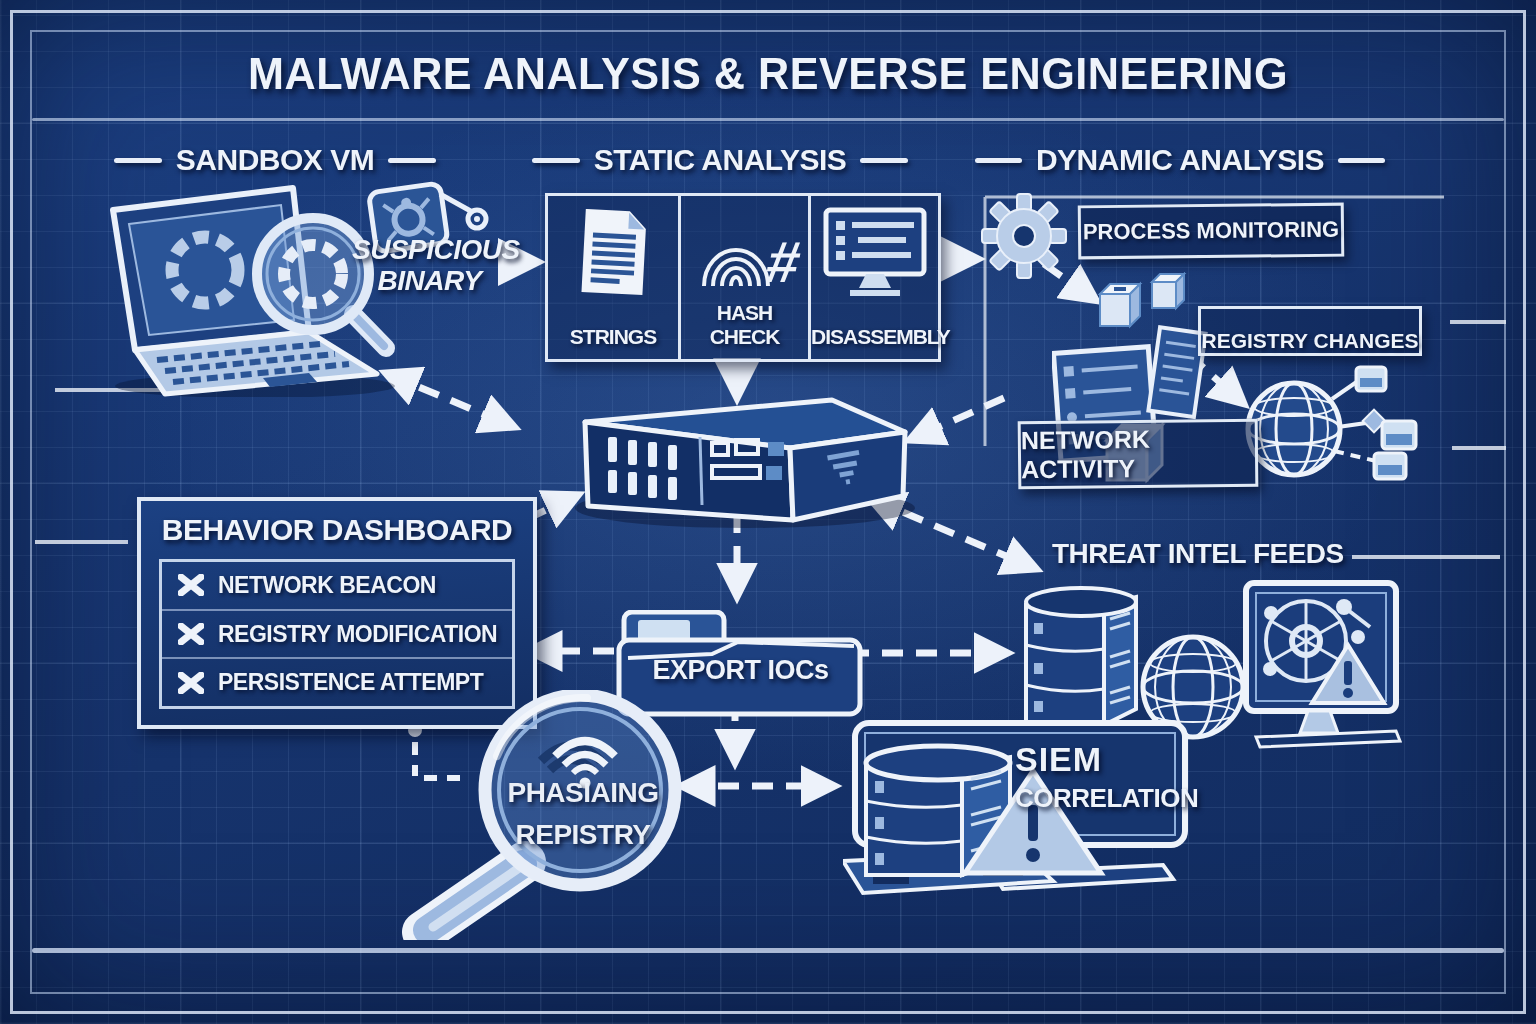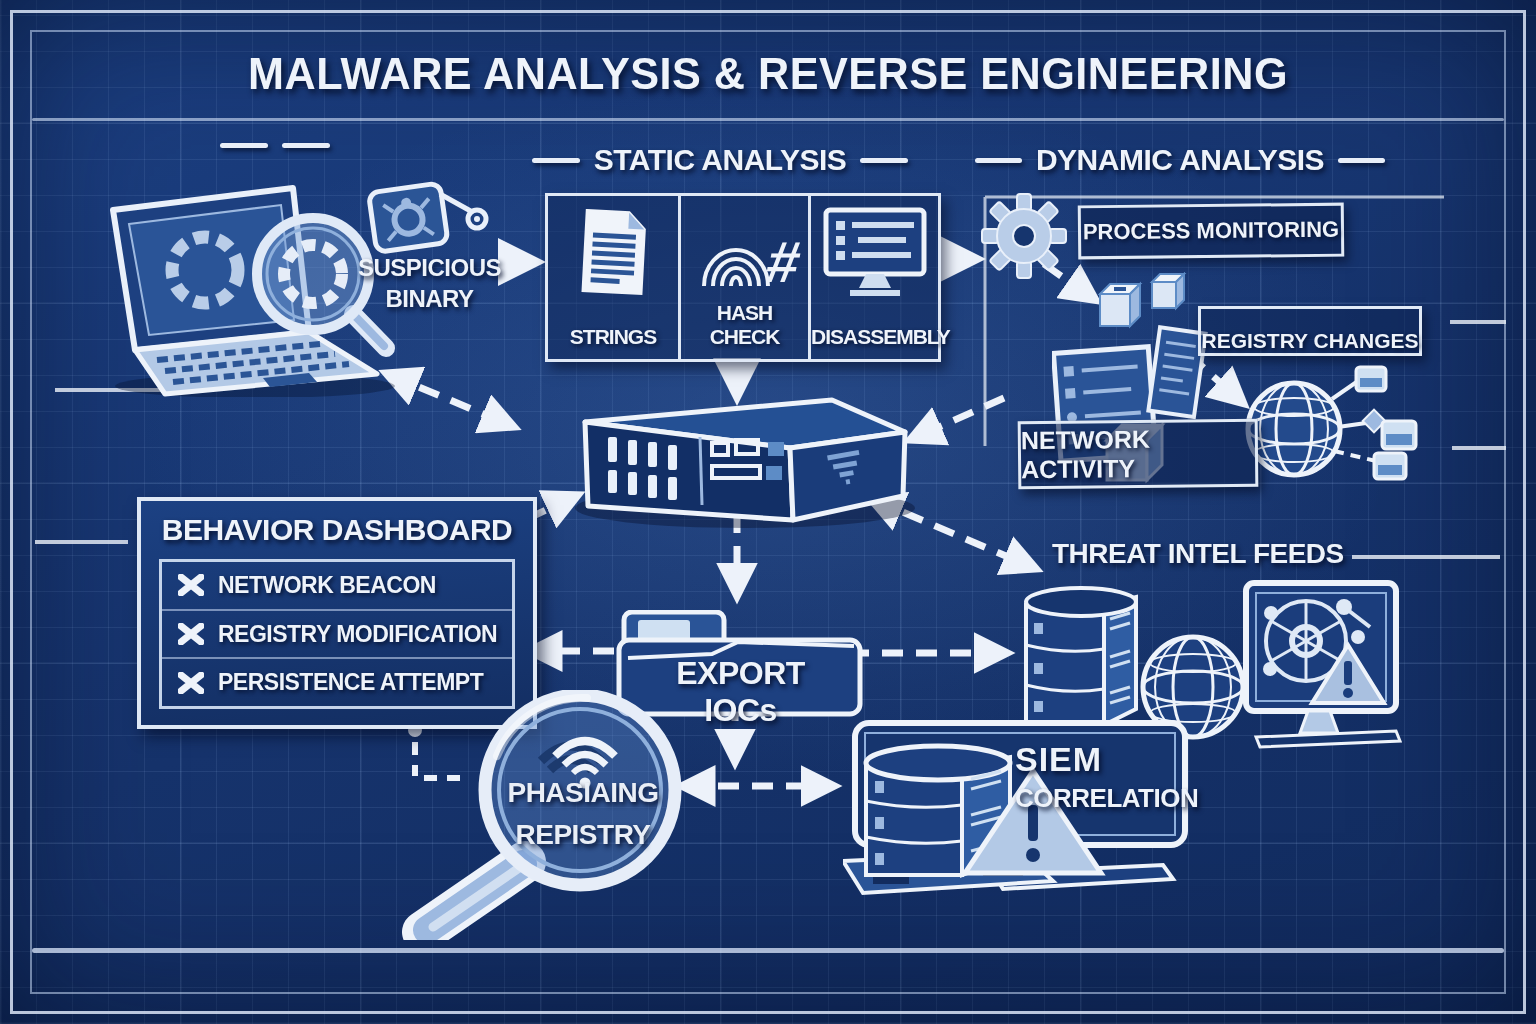--- a/index.html
+++ b/index.html
@@ -86,20 +86,21 @@
 
   <div class="abs frame" style="left:10px;top:10px;right:10px;bottom:10px;"></div>
   <div class="abs frame inner" style="left:30px;top:30px;right:30px;bottom:30px;"></div>
   <div class="abs hline" style="left:32px;right:32px;top:118px;height:3px;"></div>
   <div class="abs hline" style="left:32px;right:32px;top:948px;height:5px;background:rgba(220,232,252,.75);"></div>
 
   <div class="abs title">MALWARE ANALYSIS &amp; REVERSE ENGINEERING</div>
 
   <div class="abs sec-header" style="left:105px;top:143px;width:340px;">
     <span class="dash"></span>
+    <span class="txt">SANDBOX VM</span>
     <span class="dash"></span>
   </div>
   <div class="abs sec-header" style="left:510px;top:143px;width:420px;">
     <span class="dash"></span>
     <span class="txt">STATIC ANALYSIS</span>
     <span class="dash"></span>
   </div>
   <div class="abs sec-header" style="left:975px;top:143px;width:410px;">
     <span class="dash"></span>
     <span class="txt">DYNAMIC ANALYSIS</span>
@@ -188,21 +189,21 @@
         <line x1="36" y1="32" x2="27" y2="24"></line>
           <line x1="36" y1="52" x2="27" y2="60"></line>
         <line x1="64" y1="32" x2="73" y2="24"></line>
           <line x1="64" y1="52" x2="73" y2="60"></line>
       </g>
     </g>
     <line x1="82" y1="16" x2="118" y2="36" stroke="#e9f0fa" stroke-width="5"></line>
     <circle cx="119" cy="41" r="9" fill="#1d4080" stroke="#e9f0fa" stroke-width="5"></circle>
     <circle cx="119" cy="41" r="3" fill="#e9f0fa"></circle>
   </svg>
-  <div class="abs overlay-label center" style="left:352px;top:252px;width:155px;font-size:24px;line-height:31px;letter-spacing:-.5px;">
+  <div class="abs overlay-label center" style="left:352px;top:234px;width:155px;font-size:28px;line-height:31px;letter-spacing:-.5px;font-style:italic;">
     <div>SUSPICIOUS</div>
     <div>BINARY</div>
   </div>
 
   <div class="abs panel-static" style="left:545px;top:193px;width:390px;height:163px;">
     <div class="cell">
       <div class="cell-icon">
         <svg width="104" height="100" viewBox="0 0 104 100">
           <g transform="rotate(3 52 50)">
             <path d="M24,8 h42 l16,16 v64 h-58 z" fill="#f0f4fa" stroke="#f0f4fa" stroke-width="3"></path>
@@ -412,21 +413,21 @@
   <div class="abs overlay-label" style="left:1052px;top:538px;width:310px;font-size:28px;letter-spacing:-.5px;">
     <span>THREAT INTEL FEEDS</span>
   </div>
 
   <svg class="abs" style="left:616px;top:610px;" width="248" height="108" viewBox="0 0 248 108">
     <rect x="8" y="2" width="100" height="38" rx="8" fill="#2a5497" stroke="#eef3fa" stroke-width="5"></rect>
     <rect x="22" y="10" width="52" height="22" rx="3" fill="#cfe0f2"></rect>
     <rect x="3" y="30" width="241" height="74" rx="10" fill="#1d4080" stroke="#eef3fa" stroke-width="5"></rect>
     <path d="M12,48 L96,44 L122,32 L238,36" fill="none" stroke="#eef3fa" stroke-width="4"></path>
   </svg>
-  <div class="abs overlay-label center" style="left:648px;top:655px;width:185px;font-size:32px;letter-spacing:-.5px;">
+  <div class="abs overlay-label center" style="left:648px;top:655px;width:185px;font-size:27px;letter-spacing:-.5px;">
     <span>EXPORT IOCs</span>
   </div>
 
   <svg class="abs" style="left:1008px;top:575px;" width="395" height="178" viewBox="0 0 395 178">
     <g>
       <polygon points="0,152 132,148 158,166 14,172" fill="#2a5497" stroke="#eef3fa" stroke-width="4"></polygon>
       <rect x="18" y="30" width="78" height="120" fill="#1d4080" stroke="#eef3fa" stroke-width="4"></rect>
       <polygon points="96,30 128,22 128,134 96,150" fill="#2f5da3" stroke="#eef3fa" stroke-width="4"></polygon>
       <ellipse cx="73" cy="27" rx="55" ry="14" fill="#16356e" stroke="#eef3fa" stroke-width="4"></ellipse>
       <path d="M18,70 q40,10 78,4 M18,110 q40,10 78,4" fill="none" stroke="#eef3fa" stroke-width="3"></path>

